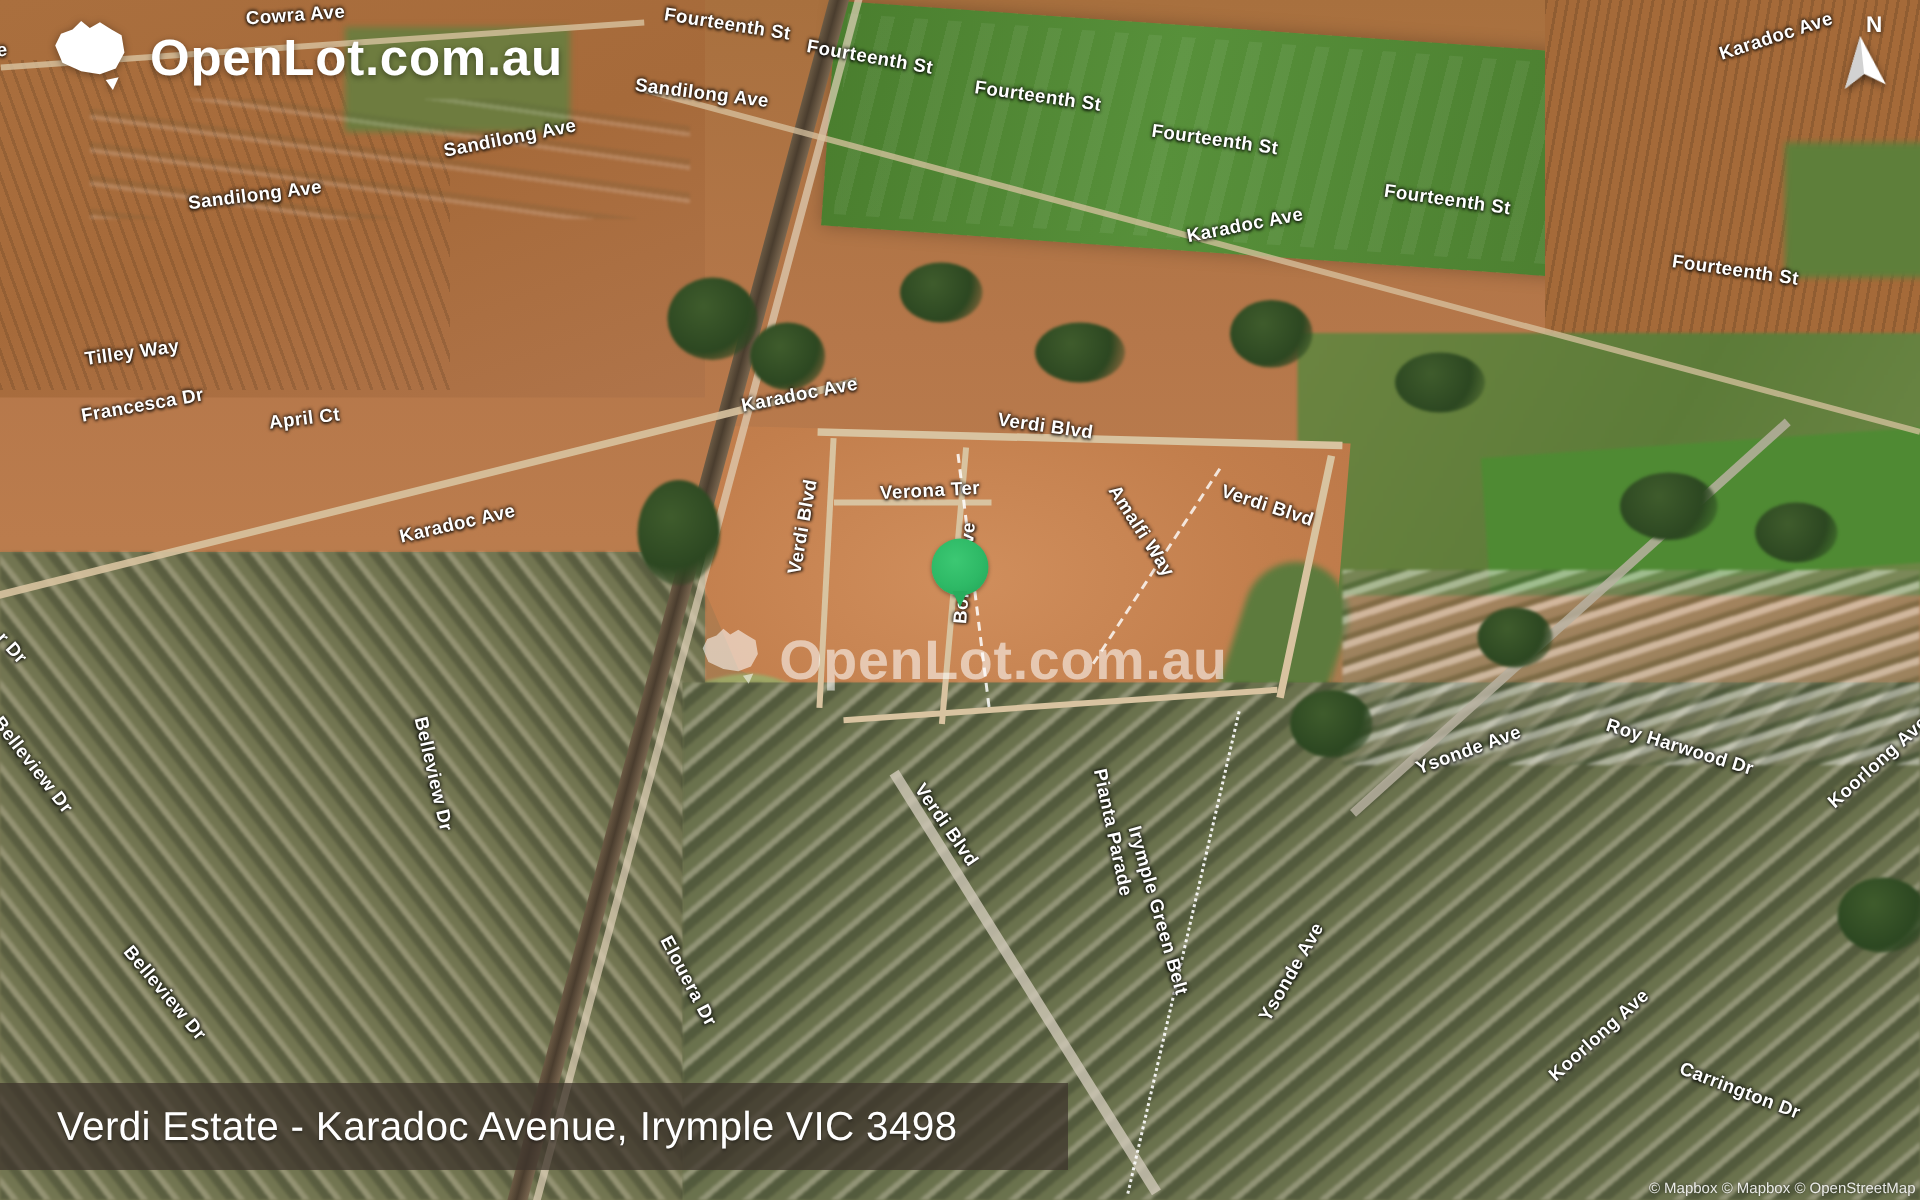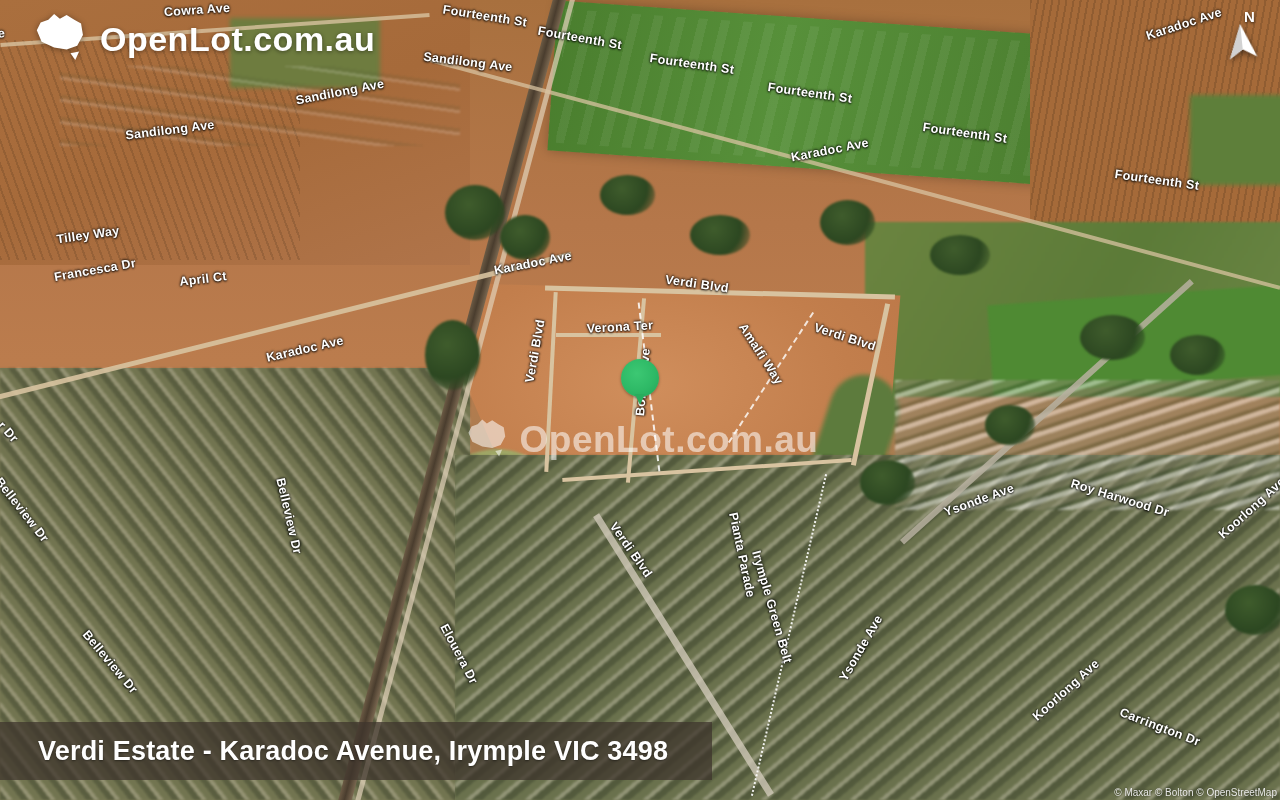--- a/index.html
+++ b/index.html
@@ -34,21 +34,21 @@
   #pin{position:absolute;left:640px;top:384px;transform:translate(-50%,-50%);z-index:50;
        width:38px;height:50px;}
   #pin .pin-circle{width:38px;height:38px;border-radius:50%;
        background:radial-gradient(circle at 42% 38%, #3cc873 0%, #2eb966 55%, #23a257 100%);
        box-shadow:0 1px 3px rgba(0,0,0,.35);}
   #pin .pin-tail{width:10px;height:11px;margin:-3px auto 0;
        background:#28ad5d;clip-path:polygon(0 0,100% 0,50% 100%);}
   
   #banner{position:absolute;left:0;top:722px;width:712px;height:58px;z-index:70;
      background:rgba(62,52,45,.74);display:flex;align-items:center;}
-  #banner .banner-text{color:#fff;font-size:27px;font-weight:bold;padding-left:38px;
+  #banner .banner-text{color:#fff;font-size:27px;font-weight:normal;padding-left:38px;
      letter-spacing:.2px;text-shadow:0 1px 2px rgba(0,0,0,.4);}
   
   #attribution{position:absolute;right:3px;bottom:2px;z-index:70;color:rgba(255,255,255,.88);
      font-size:10px;text-shadow:0 0 2px rgba(0,0,0,.6);}
 </style>
 </head>
 <body>
 
 <div id="app">
 
@@ -214,15 +214,15 @@
     <svg width="32" height="36" viewBox="0 0 30 34" style="transform:rotate(-6deg);">
       <polygon points="15,0 28,32 15,24 2,32" fill="#ffffff"></polygon>
       <polygon points="15,0 15,24 2,32" fill="#d2d2d2"></polygon>
     </svg>
   </div>
 
   <div id="banner">
     <span class="banner-text">Verdi Estate - Karadoc Avenue, Irymple VIC 3498</span>
   </div>
 
-  <div id="attribution">© Maxar © Bolton © OpenStreetMap</div>
+  <div id="attribution">© Mapbox © Mapbox © OpenStreetMap</div>
 
 </div>
 
 </body></html>

